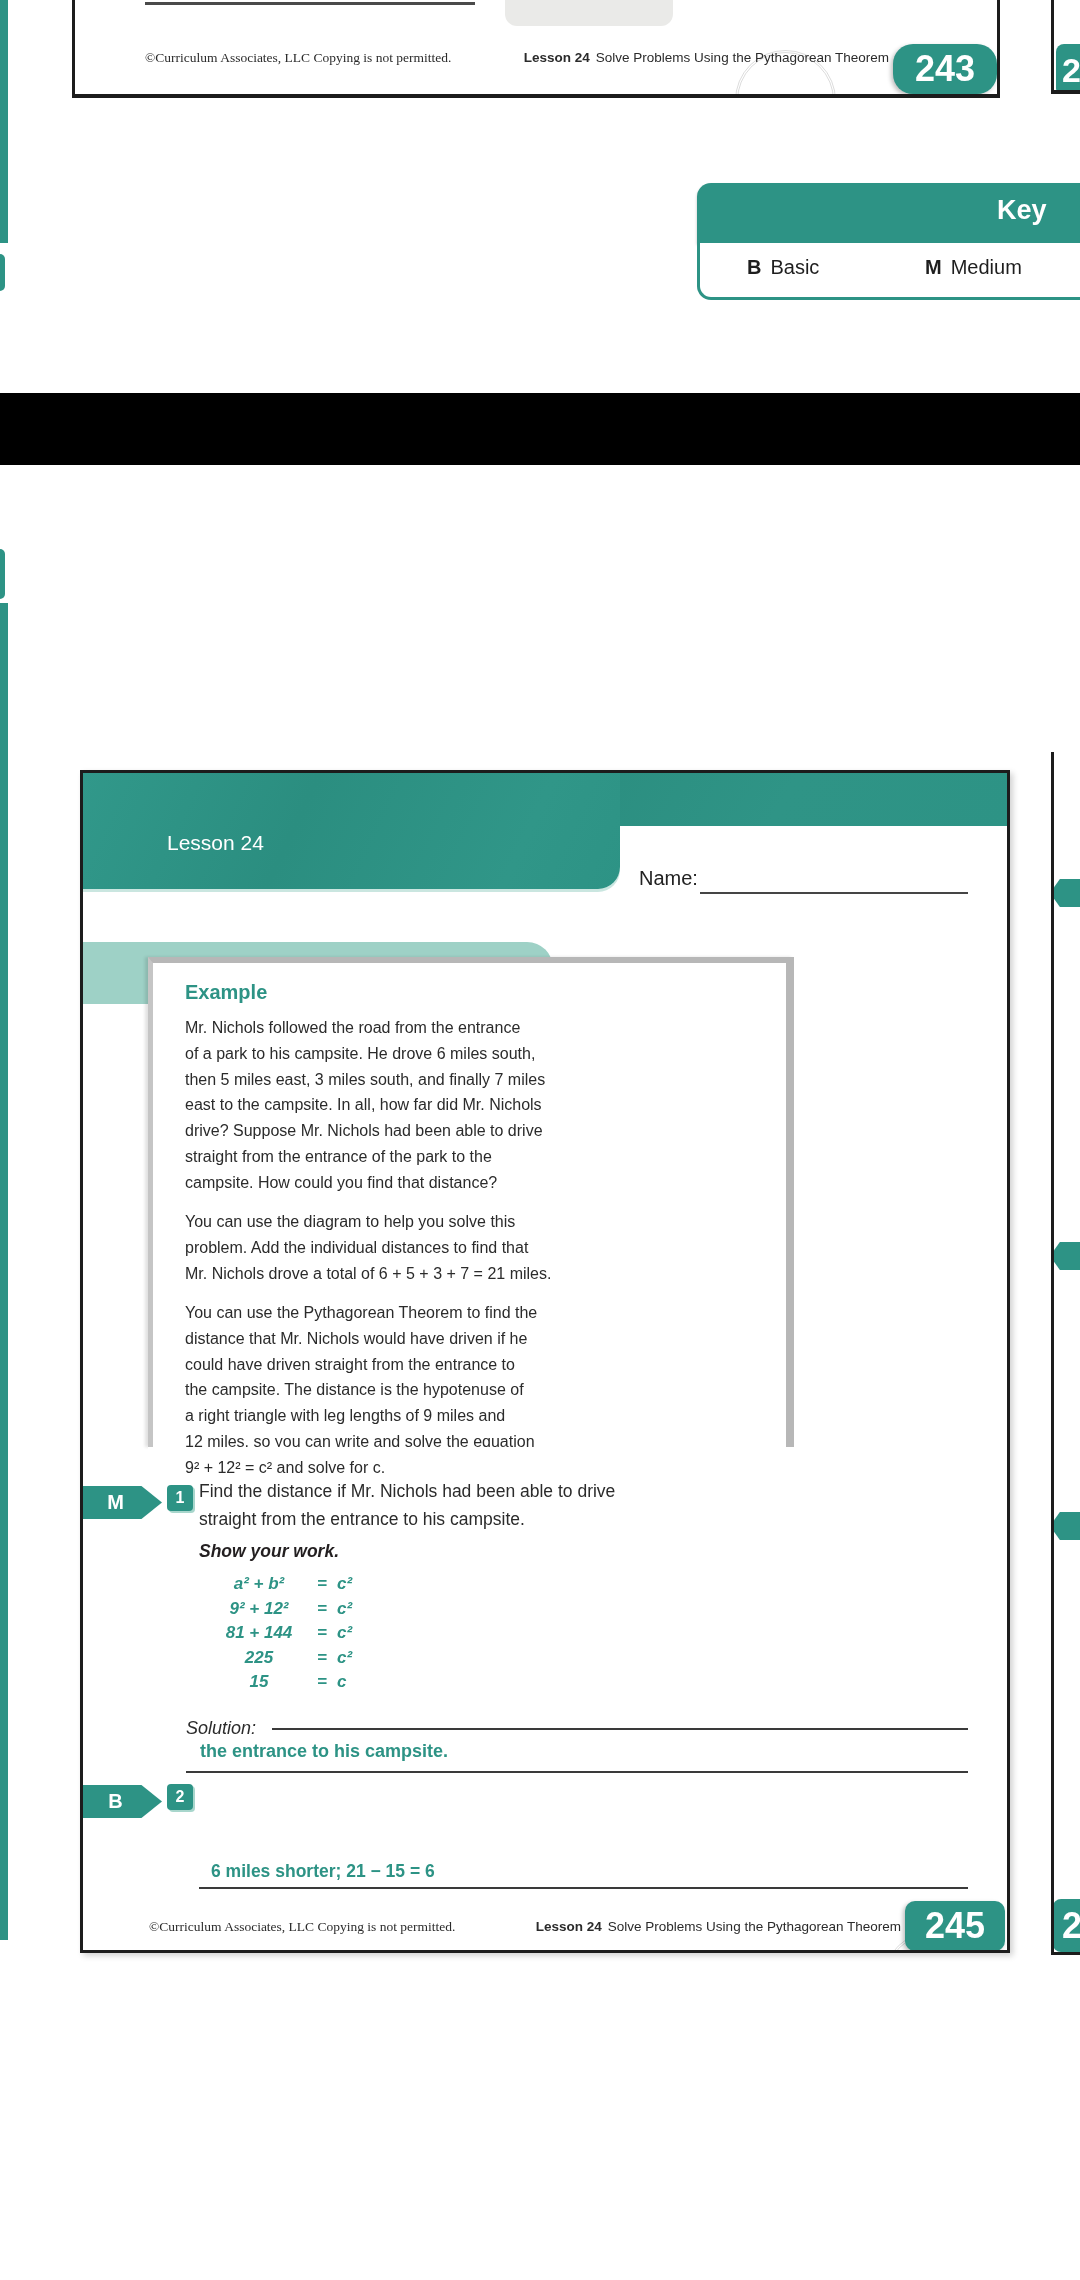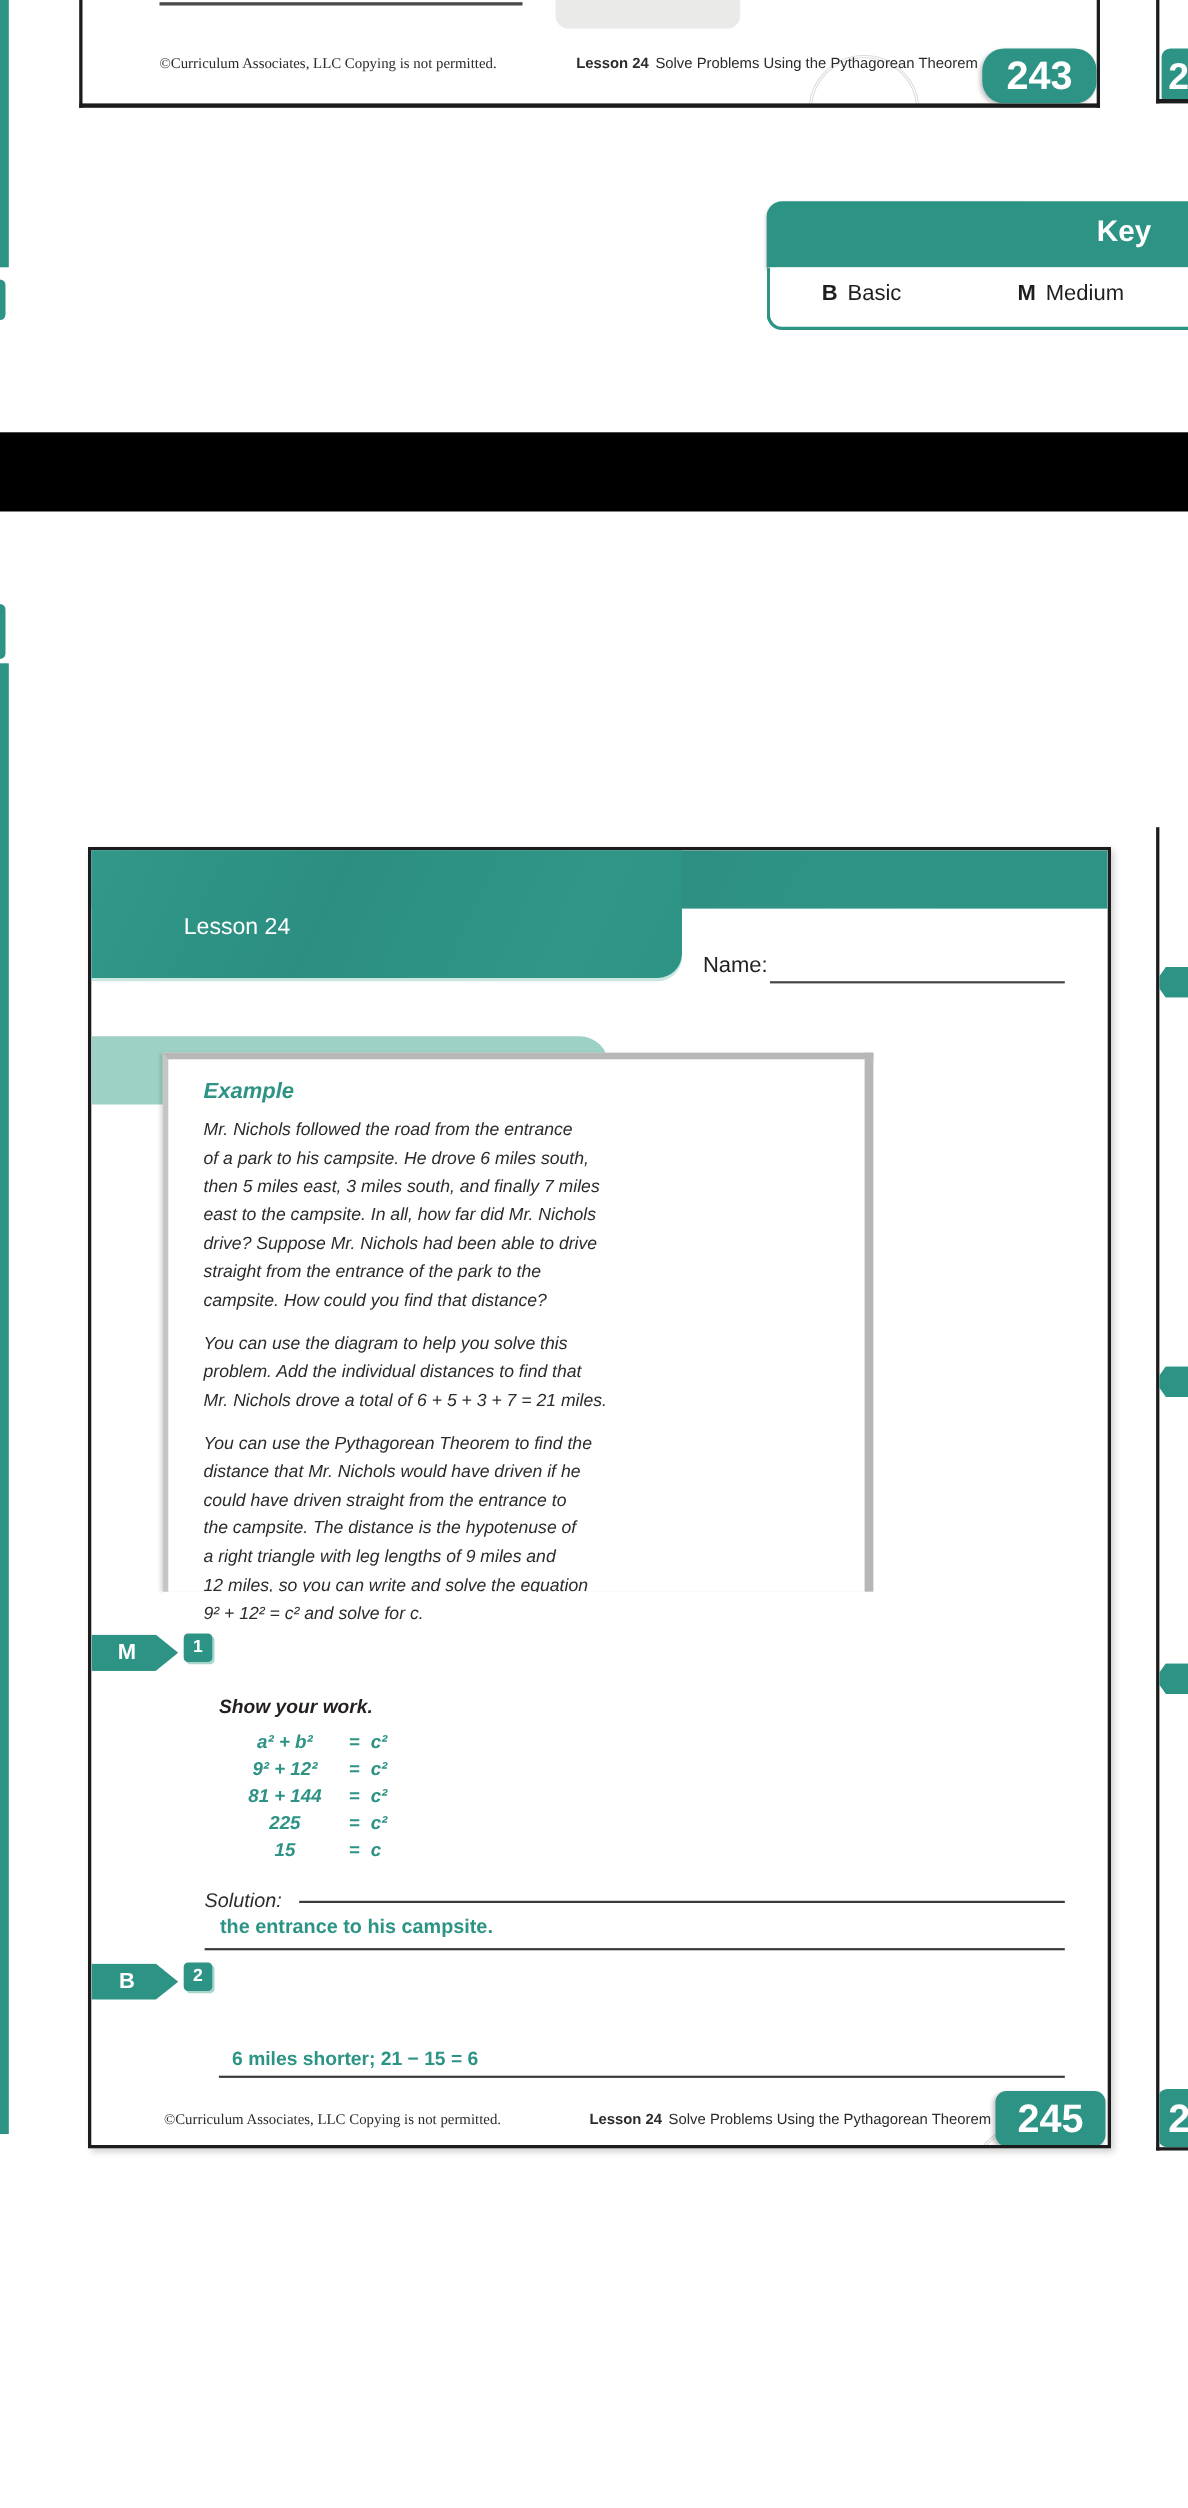--- a/index.html
+++ b/index.html
@@ -61,21 +61,21 @@
   .lesson-label{left:84px;top:58px;color:#fff;font-size:21px;}
   .name-label{left:556px;top:94px;font-size:20px;color:#222;}
   .name-line{left:617px;top:94px;width:268px;height:25px;border-bottom:2px solid #454545;}
   .banner{left:0;top:169px;width:470px;height:62px;background:#9ed1c6;border-radius:0 26px 26px 0;}
   .banner-label{left:84px;top:0;line-height:62px;color:#fff;font-weight:bold;font-size:22px;letter-spacing:.2px;}
   .intro{left:84px;top:256px;font-size:19px;font-weight:bold;line-height:29px;}
 
   
   .example-box{left:65px;top:184px;width:633px;height:484px;background:#fff;
     border-top:6px solid #b7b7b7;border-left:5px solid #c5c5c5;border-right:8px solid #b7b7b7;
-    box-shadow:-3px 0 3px rgba(0,0,0,.12);font-style:italic;}
+    box-shadow:-3px 0 3px rgba(0,0,0,.12);}
   .torn-edge{left:65px;top:674px;width:646px;height:15px;background:#fff;
     filter:drop-shadow(0 4px 3px rgba(0,0,0,.35));
     clip-path:polygon(0 0,100% 0,100% 30%,96% 70%,92% 35%,88% 75%,84% 40%,80% 80%,76% 45%,72% 85%,68% 50%,64% 90%,60% 55%,56% 95%,52% 60%,48% 100%,44% 60%,40% 95%,36% 55%,32% 90%,28% 50%,24% 85%,20% 45%,16% 80%,12% 40%,8% 75%,4% 35%,0 65%);}
   .ex-title{left:32px;top:18px;color:#2d9385;font-weight:bold;font-size:20px;}
   .ex-p{font-size:16px;line-height:25.8px;color:#2b2b2b;width:445px;}
   .ex-p1{left:32px;top:52px;}
   .ex-p2{left:32px;top:246px;}
   .ex-p3{left:32px;top:337px;}
   .diagram{left:430px;top:42px;width:200px;height:177px;}
 
@@ -175,20 +175,22 @@
 the campsite. The distance is the hypotenuse of
 a right triangle with leg lengths of 9 miles and
 12 miles, so you can write and solve the equation
 9² + 12² = c² and solve for c.</div>
 
   </div>
   <div class="abs torn-edge"></div>
 
   <div class="abs diff-badge" style="left:0;top:713px;">M</div>
   <div class="abs q-num" style="left:84px;top:712px;">1</div>
+  <div class="abs q-text pre" style="left:116px;top:705px;">Find the distance if Mr. Nichols had been able to drive
+straight from the entrance to his campsite.</div>
   <div class="abs show-work" style="left:116px;top:768px;">Show your work.</div>
 
   <div class="abs eq-block">
     <div class="eq-row">
         <span class="eq-lhs">a² + b²</span>
         <span class="eq-sign">=</span>
         <span>c²</span>
       </div>
     <div class="eq-row">
         <span class="eq-lhs">9² + 12²</span>

